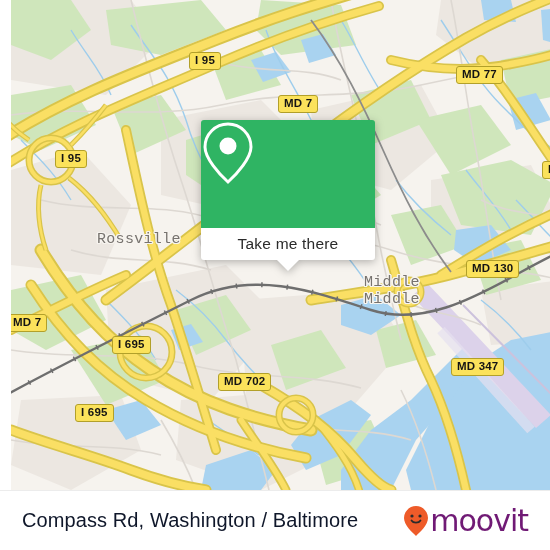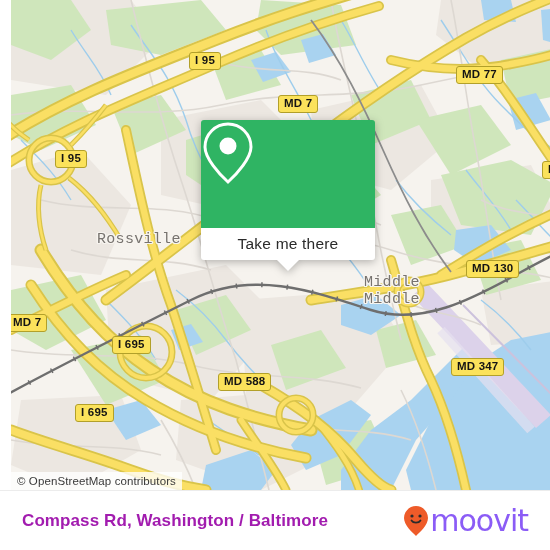--- a/index.html
+++ b/index.html
@@ -71,24 +71,24 @@
     border-top:11px solid #ffffff;
   }
 
   
   .footer{
     position:absolute;left:0;bottom:0;width:550px;height:60px;
     background:#ffffff;display:flex;align-items:center;
     justify-content:space-between;padding:0 22px;box-sizing:border-box;
     border-top:1px solid #ececec;
   }
-  .footer-title{font-size:17px;color:#a21caf;letter-spacing:.1px;white-space:nowrap;font-weight:bold;}
+  .footer-title{font-size:20px;color:#0f172a;letter-spacing:.1px;white-space:nowrap;}
   .brand{display:flex;align-items:center;gap:1px;}
   .brand-word{
-    font-size:30px;color:#8b5cf6;letter-spacing:-1px;
+    font-size:30px;color:#701a75;letter-spacing:-1px;
     font-family:"DejaVu Sans", sans-serif;font-weight:400;line-height:30px;
   }
 </style>
 </head>
 <body>
 
 <div class="app">
 
   <div class="map">
     <svg width="550" height="490" viewBox="0 0 550 490">
@@ -282,21 +282,21 @@
 
     <div class="shield" style="left:178px;top:52px">I 95</div>
     <div class="shield" style="left:267px;top:95px">MD 7</div>
     <div class="shield" style="left:445px;top:66px">MD 77</div>
     <div class="shield" style="left:44px;top:150px">I 95</div>
     <div class="shield" style="left:531px;top:161px">MD</div>
     <div class="shield" style="left:455px;top:260px">MD 130</div>
     <div class="shield" style="left:-4px;top:314px">MD 7</div>
     <div class="shield" style="left:101px;top:336px">I 695</div>
     <div class="shield" style="left:440px;top:358px">MD 347</div>
-    <div class="shield" style="left:207px;top:373px">MD 588</div>
+    <div class="shield" style="left:207px;top:373px">MD 702</div>
     <div class="shield" style="left:64px;top:404px">I 695</div>
 
     <div class="place" style="left:86px;top:231px">Rossville</div>
     <div class="place two" style="left:353px;top:274px">
       <div>Middle</div>
       <div>Middle</div>
     </div>
 
     <div class="callout">
       <div class="callout-top" style="background:#2fb463">
@@ -304,21 +304,20 @@
           <path d="M27,4 C14.3,4 4,14.3 4,27 C4,38 18,54 27,62 C36,54 50,38 50,27 C50,14.3 39.7,4 27,4 Z" fill="none" stroke="#ffffff" stroke-width="3"></path>
           <circle cx="27" cy="26" r="8.5" fill="#ffffff"></circle>
         </svg>
       </div>
       <div class="callout-bottom">
         <span class="callout-label">Take me there</span>
         <span class="callout-tail"></span>
       </div>
     </div>
 
-    <div class="attrib">© OpenStreetMap contributors</div>
   </div>
 
   <div class="footer">
     <div class="footer-title">Compass Rd, Washington / Baltimore</div>
     <div class="brand">
       <svg width="26" height="32" viewBox="0 0 26 32">
         <path d="M13,1 C6.4,1 1,6.4 1,13 C1,20 9,27 13,31 C17,27 25,20 25,13 C25,6.4 19.6,1 13,1 Z" fill="#ee5b29"></path>
         <circle cx="9" cy="11" r="1.6" fill="#2b2b2b"></circle>
         <circle cx="17" cy="11" r="1.6" fill="#2b2b2b"></circle>
         <path d="M8.5,15.5 C10.2,18.4 15.8,18.4 17.5,15.5" fill="none" stroke="#2b2b2b" stroke-width="1.7" stroke-linecap="round"></path>

